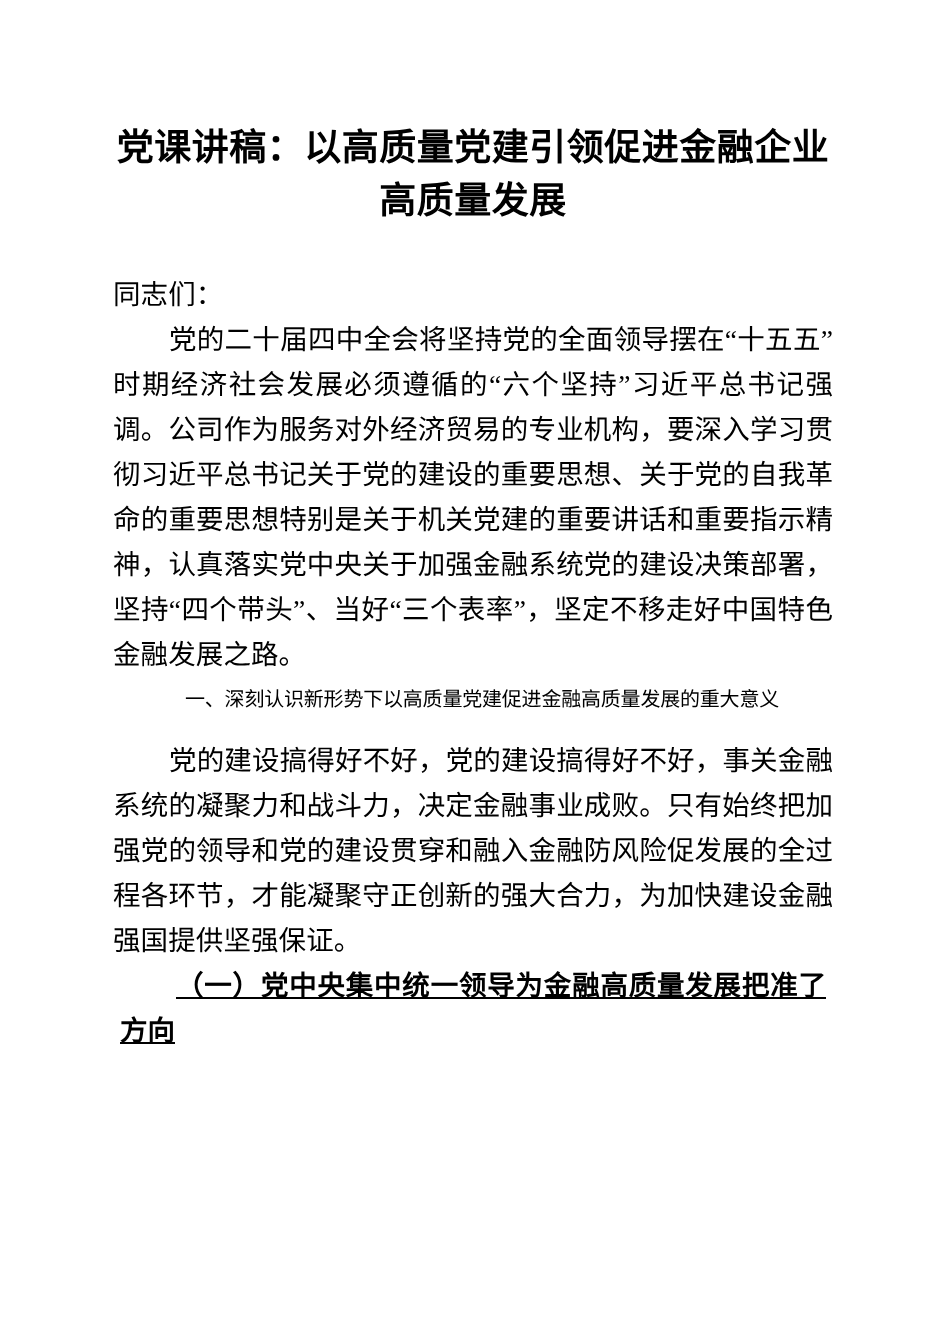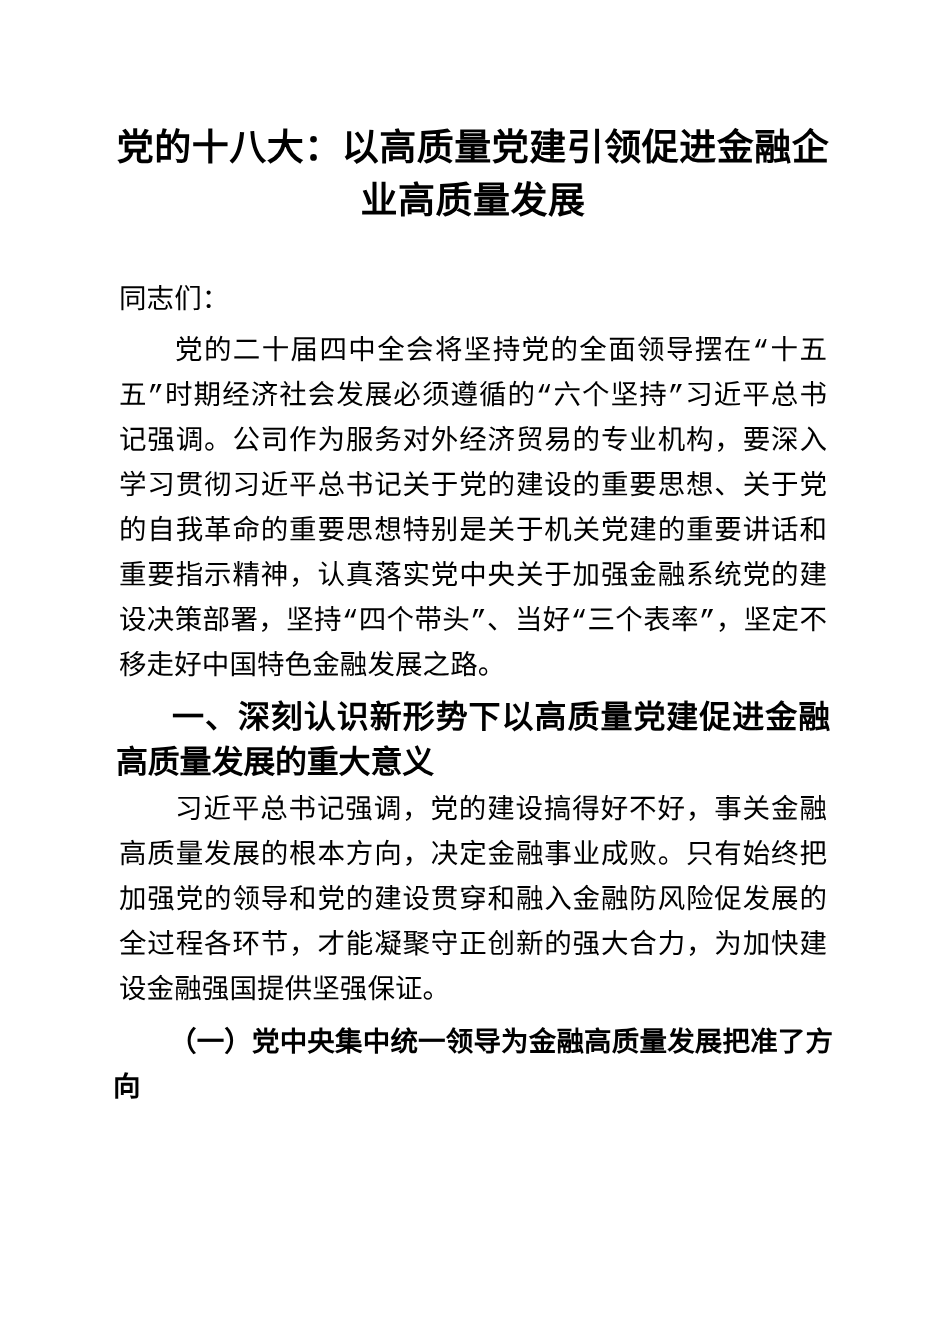--- a/index.html
+++ b/index.html
@@ -37,83 +37,84 @@
     font-weight: bold;
     font-size: 37px;
     line-height: 53px;
     text-align: center;
     letter-spacing: 0.5px;
     padding-top: 121px;
     word-break: break-all;
   }
   
   .para {
-    margin: 6px;
+    margin: 0;
     padding: 0;
-    font-family: Liberation Mono, monospace;
+    font-family: Liberation Serif, serif;
     font-size: 27.5px;
     line-height: 45px;
     text-align: justify;
     text-justify: inter-ideograph;
     word-break: break-all;
     letter-spacing: 0.1px;
   }
   .para.indent {
     text-indent: 56px;
   }
   .para.salutation {
     text-indent: 0;
   }
   
   .gap-after-title { height: 45px; }
 
   
   .heading-1 {
-    margin: 3px;
+    margin: 16px;
     padding: 0;
     font-family: "Liberation Sans", "DejaVu Sans", sans-serif;
-    font-weight: bold;
-    font-size: 32px;
+    font-weight: normal;
+    font-size: 20px;
     line-height: 45px;
     text-indent: 56px;
     text-align: justify;
     text-justify: inter-ideograph;
     word-break: break-all;
     letter-spacing: -0.2px;
   }
   
   .heading-2 {
-    margin: 0;
+    margin: 7px;
     padding: 0;
     font-family: "Liberation Serif", "DejaVu Serif", serif;
     font-weight: bold;
     font-size: 27.5px;
     line-height: 45px;
     text-indent: 56px;
     text-align: justify;
     text-justify: inter-ideograph;
     word-break: break-all;
+    text-decoration: underline;
   }
   .blk + .blk { margin-top: 0; }
 </style>
 </head>
 <body>
 
 <div class="page">
   <div class="content">
 
-    <h1 class="doc-title">党的十八大：以高质量党建引领促进金融企业高质量发展</h1>
+    <h1 class="doc-title">党课讲稿：以高质量党建引领促进金融企业高质量发展</h1>
 
     <div class="gap-after-title"></div>
 
     <p class="para salutation">同志们：</p>
 
     <p class="para indent blk">党的二十届四中全会将坚持党的全面领导摆在“十五五”时期经济社会发展必须遵循的“六个坚持”习近平总书记强调。公司作为服务对外经济贸易的专业机构，要深入学习贯彻习近平总书记关于党的建设的重要思想、关于党的自我革命的重要思想特别是关于机关党建的重要讲话和重要指示精神，认真落实党中央关于加强金融系统党的建设决策部署，坚持“四个带头”、当好“三个表率”，坚定不移走好中国特色金融发展之路。</p>
 
     <p class="heading-1 blk">一、深刻认识新形势下以高质量党建促进金融高质量发展的重大意义</p>
 
-    <p class="para indent blk">习近平总书记强调，党的建设搞得好不好，事关金融高质量发展的根本方向，决定金融事业成败。只有始终把加强党的领导和党的建设贯穿和融入金融防风险促发展的全过程各环节，才能凝聚守正创新的强大合力，为加快建设金融强国提供坚强保证。</p>
+    <p class="para indent blk">党的建设搞得好不好，党的建设搞得好不好，事关金融系统的凝聚力和战斗力，决定金融事业成败。只有始终把加强党的领导和党的建设贯穿和融入金融防风险促发展的全过程各环节，才能凝聚守正创新的强大合力，为加快建设金融强国提供坚强保证。</p>
 
     <p class="heading-2 blk">（一）党中央集中统一领导为金融高质量发展把准了方向</p>
 
 
   </div>
 </div>
 
 </body></html>

